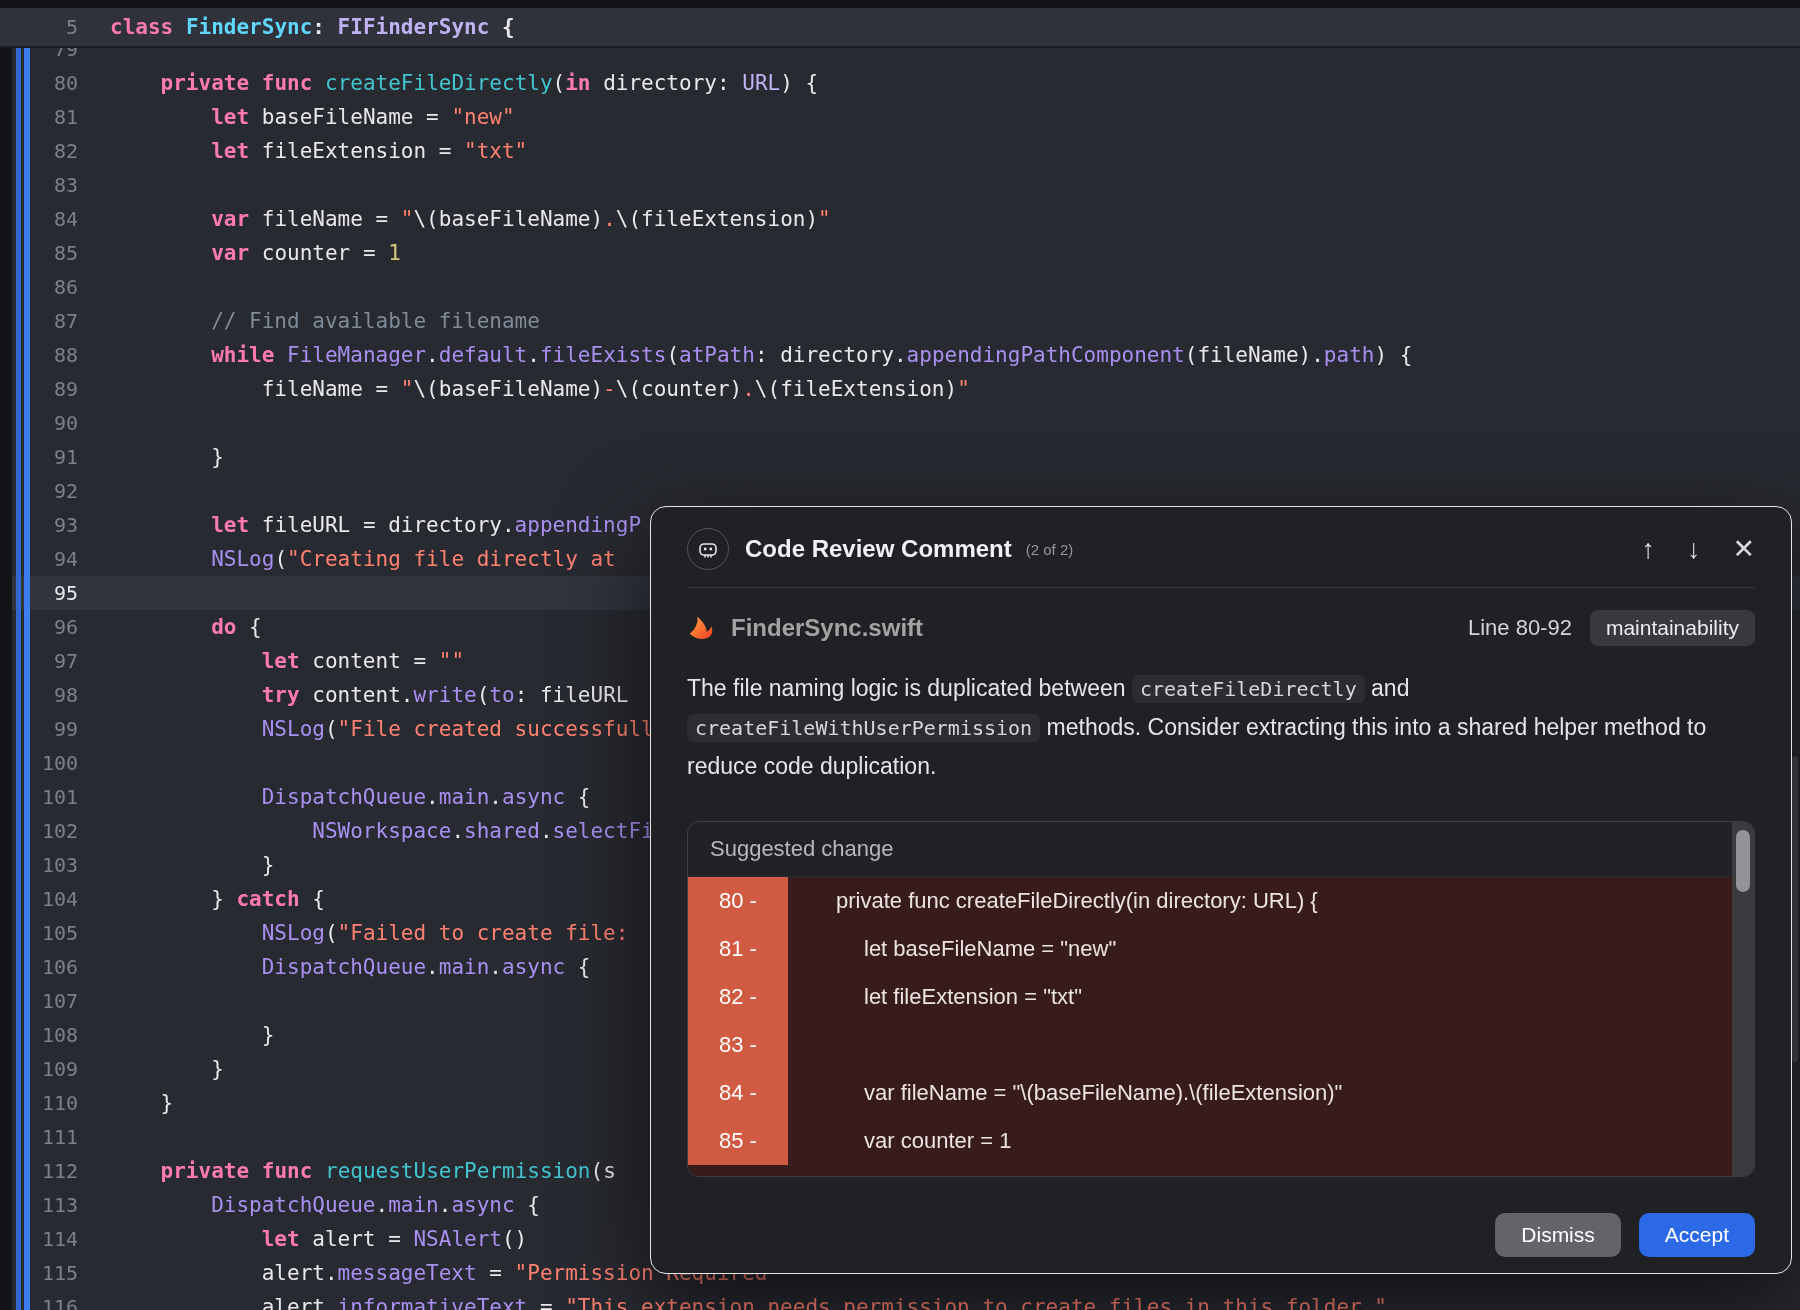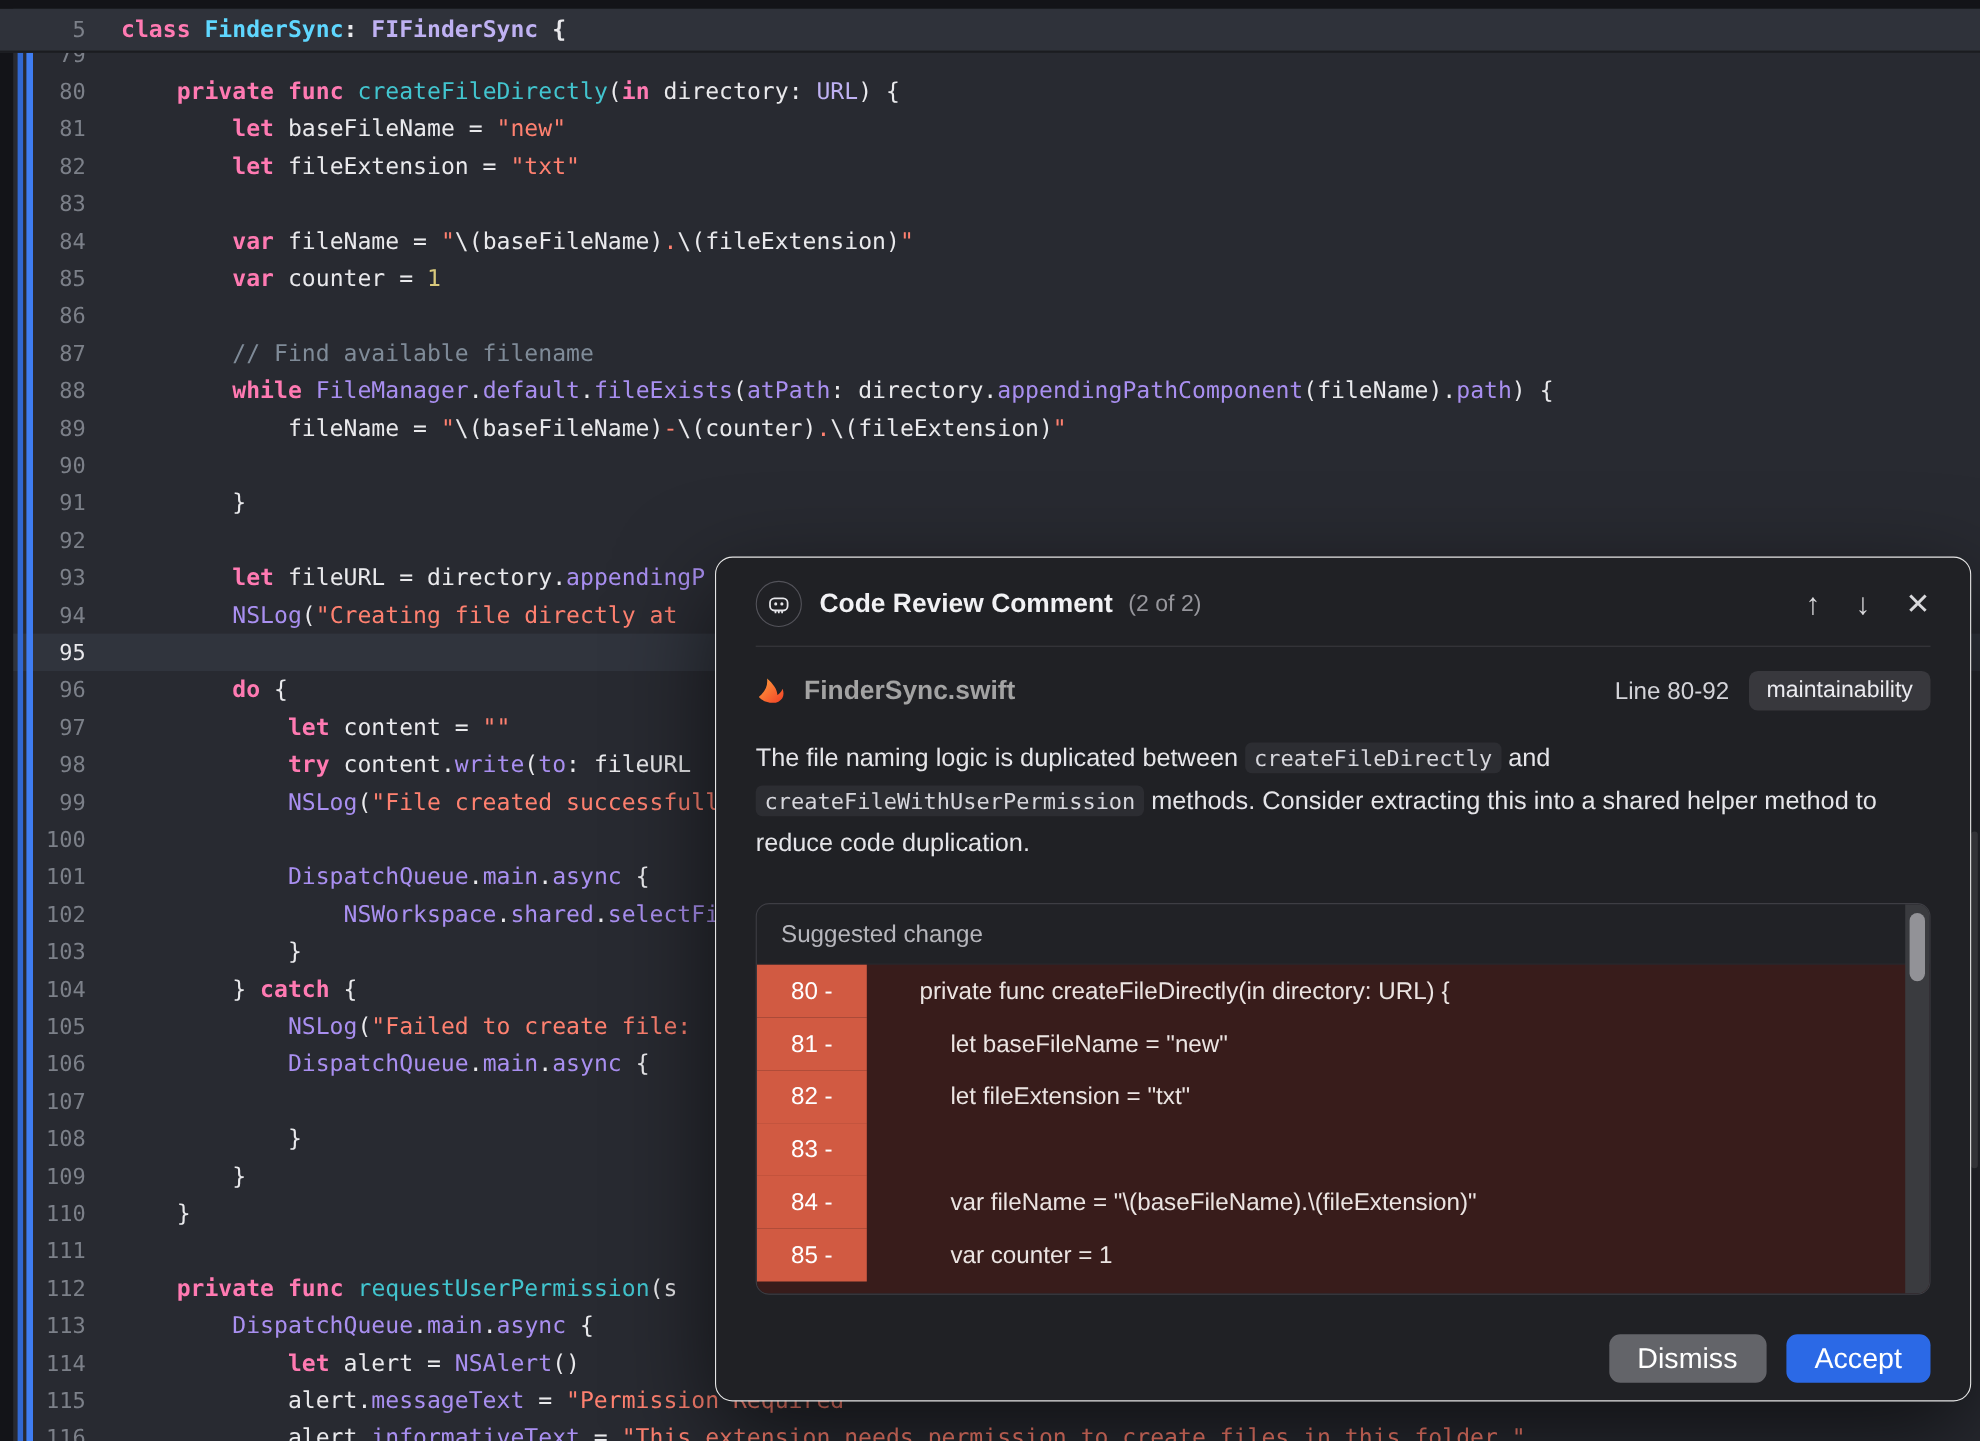--- a/index.html
+++ b/index.html
@@ -36,21 +36,21 @@
   .n{color:#d9c97c;}
   .c{color:#7f8b98;}
   .m{color:#66c2b3;}
   .p{color:#e9e9ec;}
 
   
   .dialog{position:absolute;left:650px;top:506px;width:1140px;height:766px;background:#202125;border:1px solid #e5e5e5;border-radius:16px;box-shadow:0 30px 90px rgba(0,0,0,.6);z-index:10;}
   .dlg-head{position:absolute;left:36px;right:36px;top:16px;height:52px;display:flex;align-items:center;}
   .bot-circle{width:40px;height:40px;border:1.5px solid #53535a;border-radius:50%;display:flex;align-items:center;justify-content:center;margin-right:16px;flex:none;}
   .dlg-title{font-size:24px;font-weight:bold;color:#f1f1f4;}
-  .dlg-counter{margin-left:14px;font-size:21px;color:#96969c;}
+  .dlg-counter{margin-left:14px;font-size:15px;color:#96969c;}
   .dlg-nav{margin-left:auto;display:flex;gap:32px;align-items:center;color:#d9d9dc;font-size:27px;}
   .dlg-nav span{cursor:default;}
   .dlg-divider{position:absolute;left:36px;right:36px;top:80px;height:1px;background:#39393e;}
 
   .file-row{position:absolute;left:36px;right:36px;top:98px;height:46px;display:flex;align-items:center;}
   .swift-icon{margin-right:14px;flex:none;display:flex;}
   .file-name{font-size:24px;font-weight:bold;color:#a3a3a3;}
   .file-spacer{flex:1;}
   .line-range{font-size:22px;color:#d3d3d8;margin-right:18px;}
   .badge{background:#38383d;border-radius:8px;padding:6px 16px;font-size:21px;color:#ebebf0;}
@@ -62,21 +62,21 @@
   .sugg-head{height:54px;display:flex;align-items:center;padding-left:22px;color:#b6b6bc;font-size:22px;border-bottom:1px solid #2c2c31;}
   .diff{position:absolute;top:55px;left:0;right:0;bottom:0;background:#381c1b;}
   .d-row{height:48px;display:flex;align-items:stretch;}
   .d-gut{width:100px;flex:none;background:#d15a42;color:#ffffff;font-size:22px;display:flex;align-items:center;justify-content:center;}
   .d-text{display:flex;align-items:center;font-size:22px;color:#ebe4e2;white-space:pre;}
   .ind0{padding-left:20px;} .ind1{padding-left:48px;} .ind2{padding-left:76px;}
   .d-track{position:absolute;right:0;top:0;bottom:0;width:22px;background:#3a3b3f;}
   .d-thumb{position:absolute;right:4px;top:8px;width:14px;height:62px;border-radius:7px;background:#929297;}
 
   .btns{position:absolute;right:36px;bottom:16px;display:flex;gap:18px;}
-  .btn{height:44px;border:none;border-radius:10px;font-size:26px;color:#fff;display:flex;align-items:center;padding:0 26px;font-family:"Liberation Sans",sans-serif;}
+  .btn{height:44px;border:none;border-radius:10px;font-size:21px;color:#fff;display:flex;align-items:center;padding:0 26px;font-family:"Liberation Sans",sans-serif;}
   .btn.dismiss{background:#636469;}
   .btn.accept{background:#2b69e6;}
 </style>
 </head>
 <body>
 
 <div class="stage">
 
   <div class="lines">
       <div class="row">

